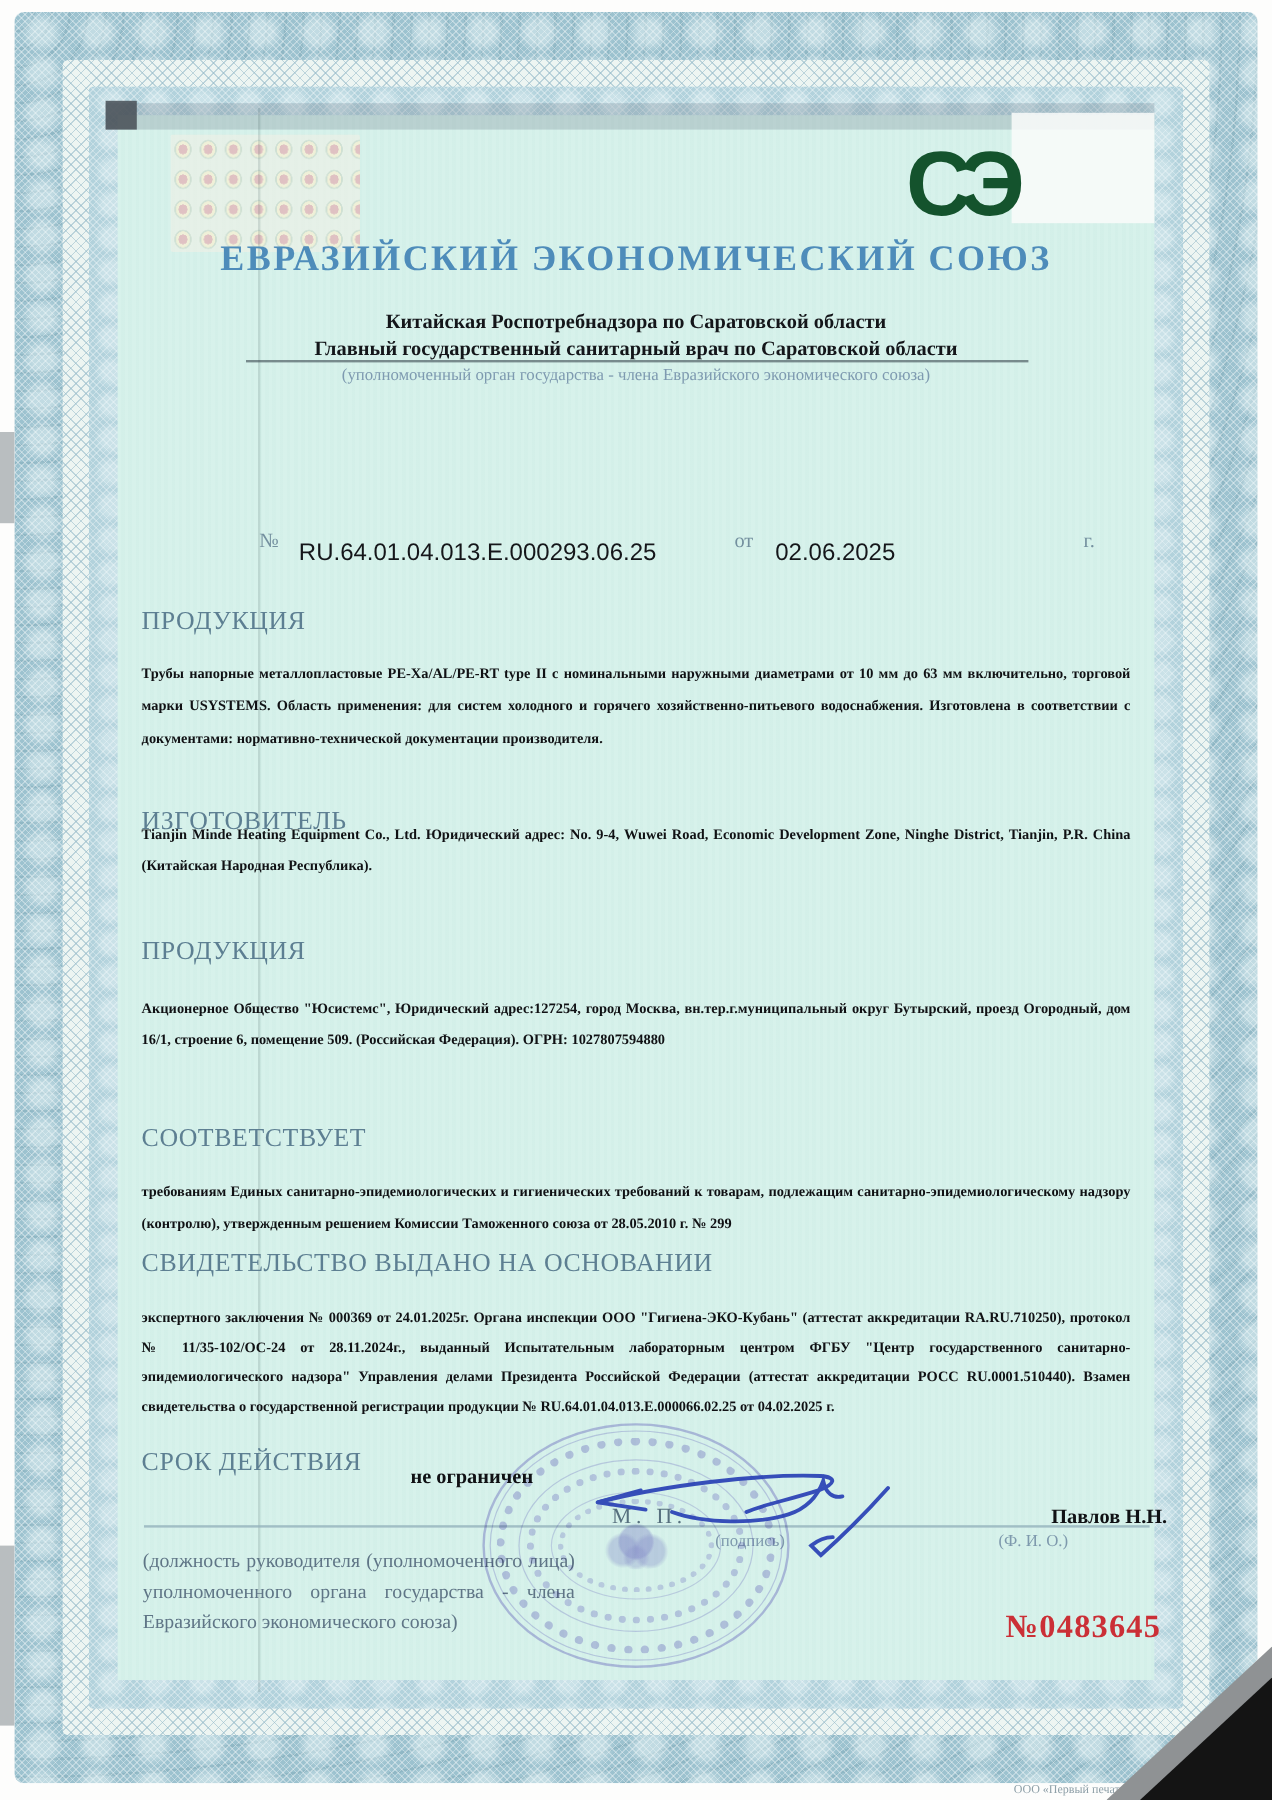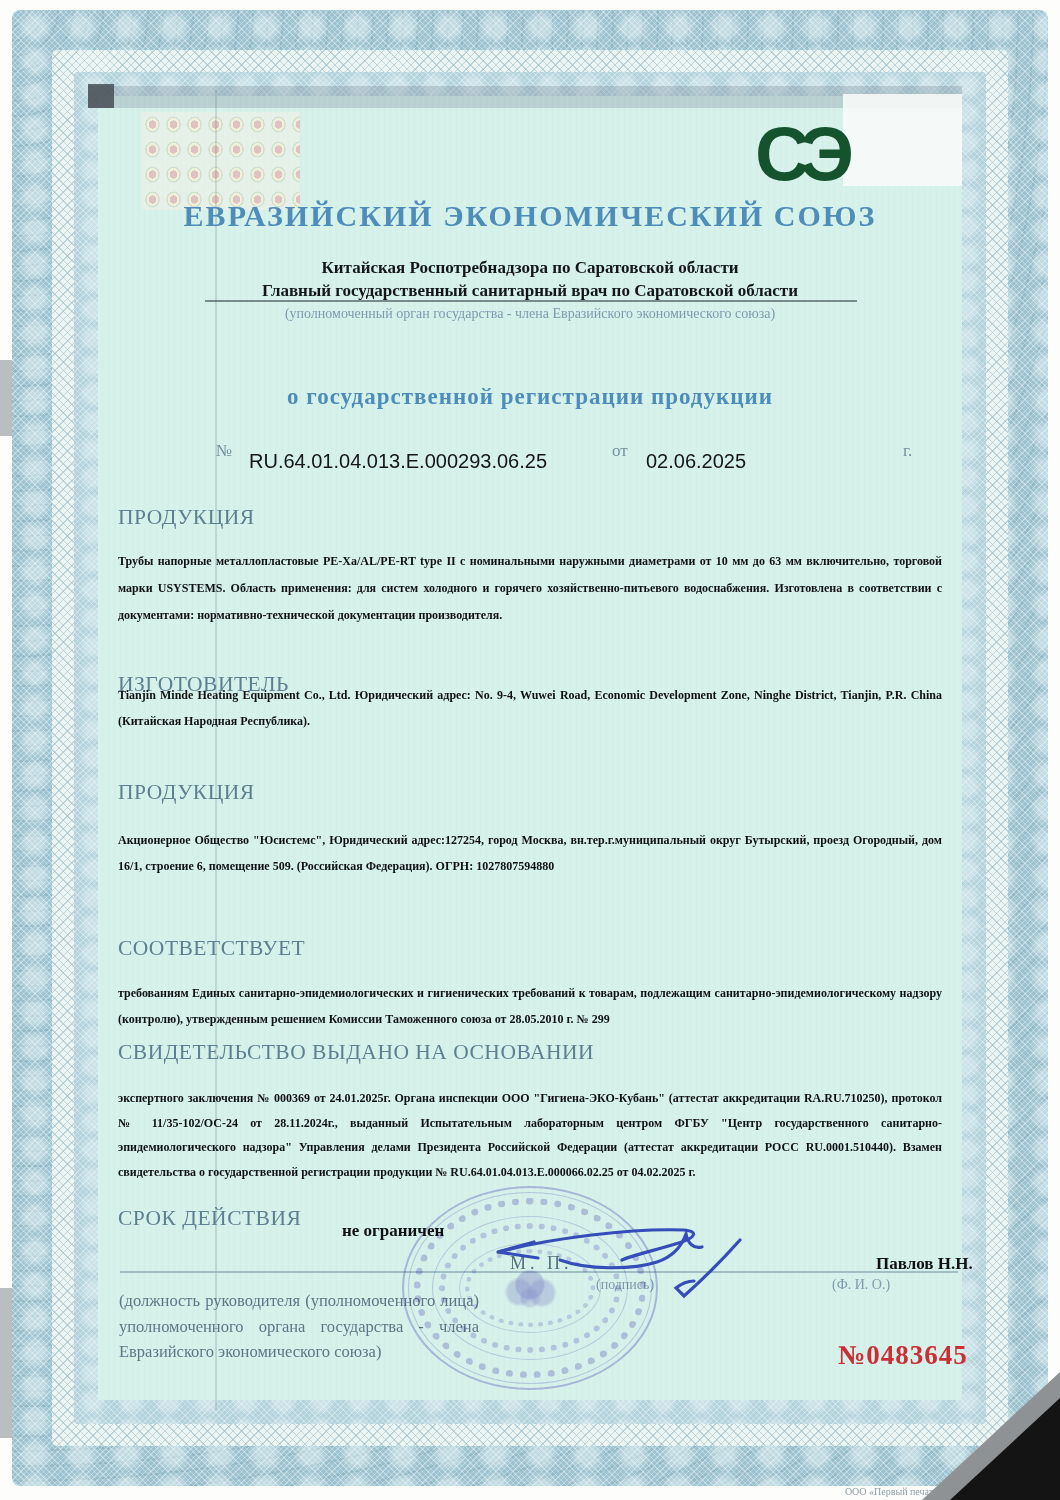--- a/index.html
+++ b/index.html
@@ -115,21 +115,20 @@
   <div class="abs artifact edge-strip1"></div>
   <div class="abs artifact edge-strip2"></div>
 
   <div class="abs logo">СЭ</div>
   <div class="abs centered union-title">ЕВРАЗИЙСКИЙ ЭКОНОМИЧЕСКИЙ СОЮЗ</div>
   <div class="abs centered auth-line" style="top:258px">Китайская Роспотребнадзора по Саратовской области</div>
   <div class="abs centered auth-line" style="top:281px">Главный государственный санитарный врач по Саратовской области</div>
   <div class="abs rule"></div>
   <div class="abs centered region-note">(уполномоченный орган государства - члена Евразийского экономического союза)</div>
 
-  <div class="abs centered doc-subtitle">о государственной регистрации продукции</div>
 
   <div class="abs num-label" style="left:216px;top:441px">№</div>
   <div class="abs num-value" style="left:249px;top:450px">RU.64.01.04.013.E.000293.06.25</div>
   <div class="abs num-label" style="left:612px;top:441px">от</div>
   <div class="abs num-value" style="left:646px;top:450px">02.06.2025</div>
   <div class="abs num-label" style="left:903px;top:441px">г.</div>
 
   <div class="abs sec-heading" style="top:505px">ПРОДУКЦИЯ</div>
   <div class="abs sec-body" style="top:548px;line-height:27px">Трубы напорные металлопластовые PE-Xa/AL/PE-RT type II с номинальными наружными диаметрами от 10 мм до 63 мм включительно, торговой марки USYSTEMS. Область применения: для систем холодного и горячего хозяйственно-питьевого водоснабжения. Изготовлена в соответствии с документами: нормативно-технической документации производителя.</div>
 

